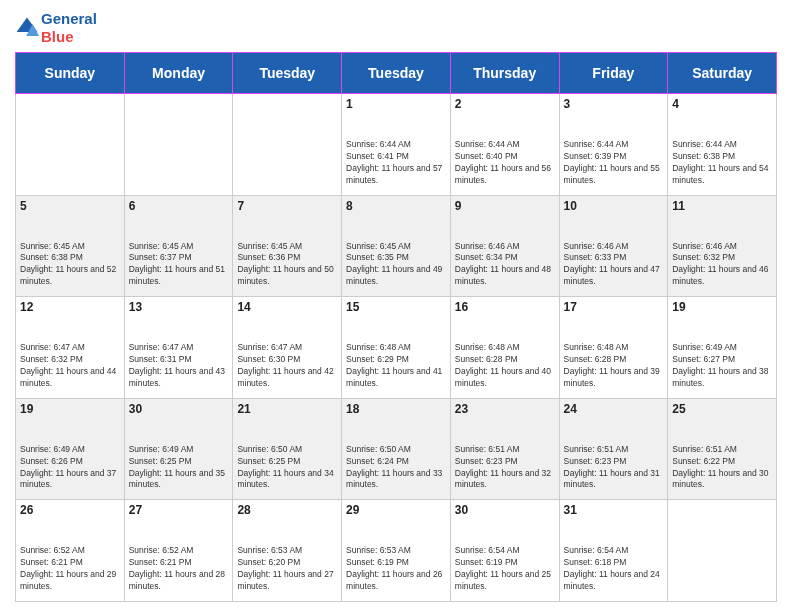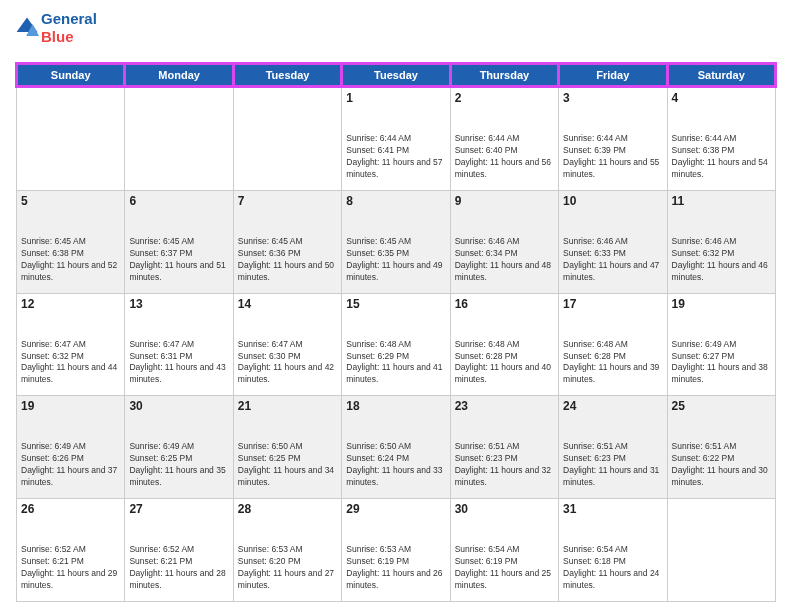--- a/index.html
+++ b/index.html
@@ -14,21 +14,21 @@
       width: 792px;
       height: 612px;
       padding: 10px 15px;
       display: flex;
       flex-direction: column;
     }
     .header {
       display: flex;
       justify-content: space-between;
       align-items: flex-start;
-      margin-bottom: 16px;
+      margin-bottom: 6px;
     }
     .logo {
       display: flex;
       align-items: center;
     }
     .logo-icon {
       width: 24px;
       height: 24px;
       margin-right: 2px;
     }
@@ -46,25 +46,25 @@
     }
     .calendar {
       flex: 1;
       border-collapse: collapse;
       width: 100%;
       table-layout: fixed;
     }
     .calendar th {
       background-color: #2060b0;
       color: #fff;
-      font-size: 11px;
+      font-size: 14px;
       font-weight: bold;
       text-align: center;
-      padding: 4px 2px;
-      border: 3px solid #d946ef;
+      padding: 12px 2px;
+      border: 1px solid #d946ef;
     }
     .calendar td {
       border: 1px solid #ccc;
       vertical-align: top;
       padding: 3px 4px;
       font-size: 9px;
       color: #333;
       height: 82px;
     }
     .day-number {

